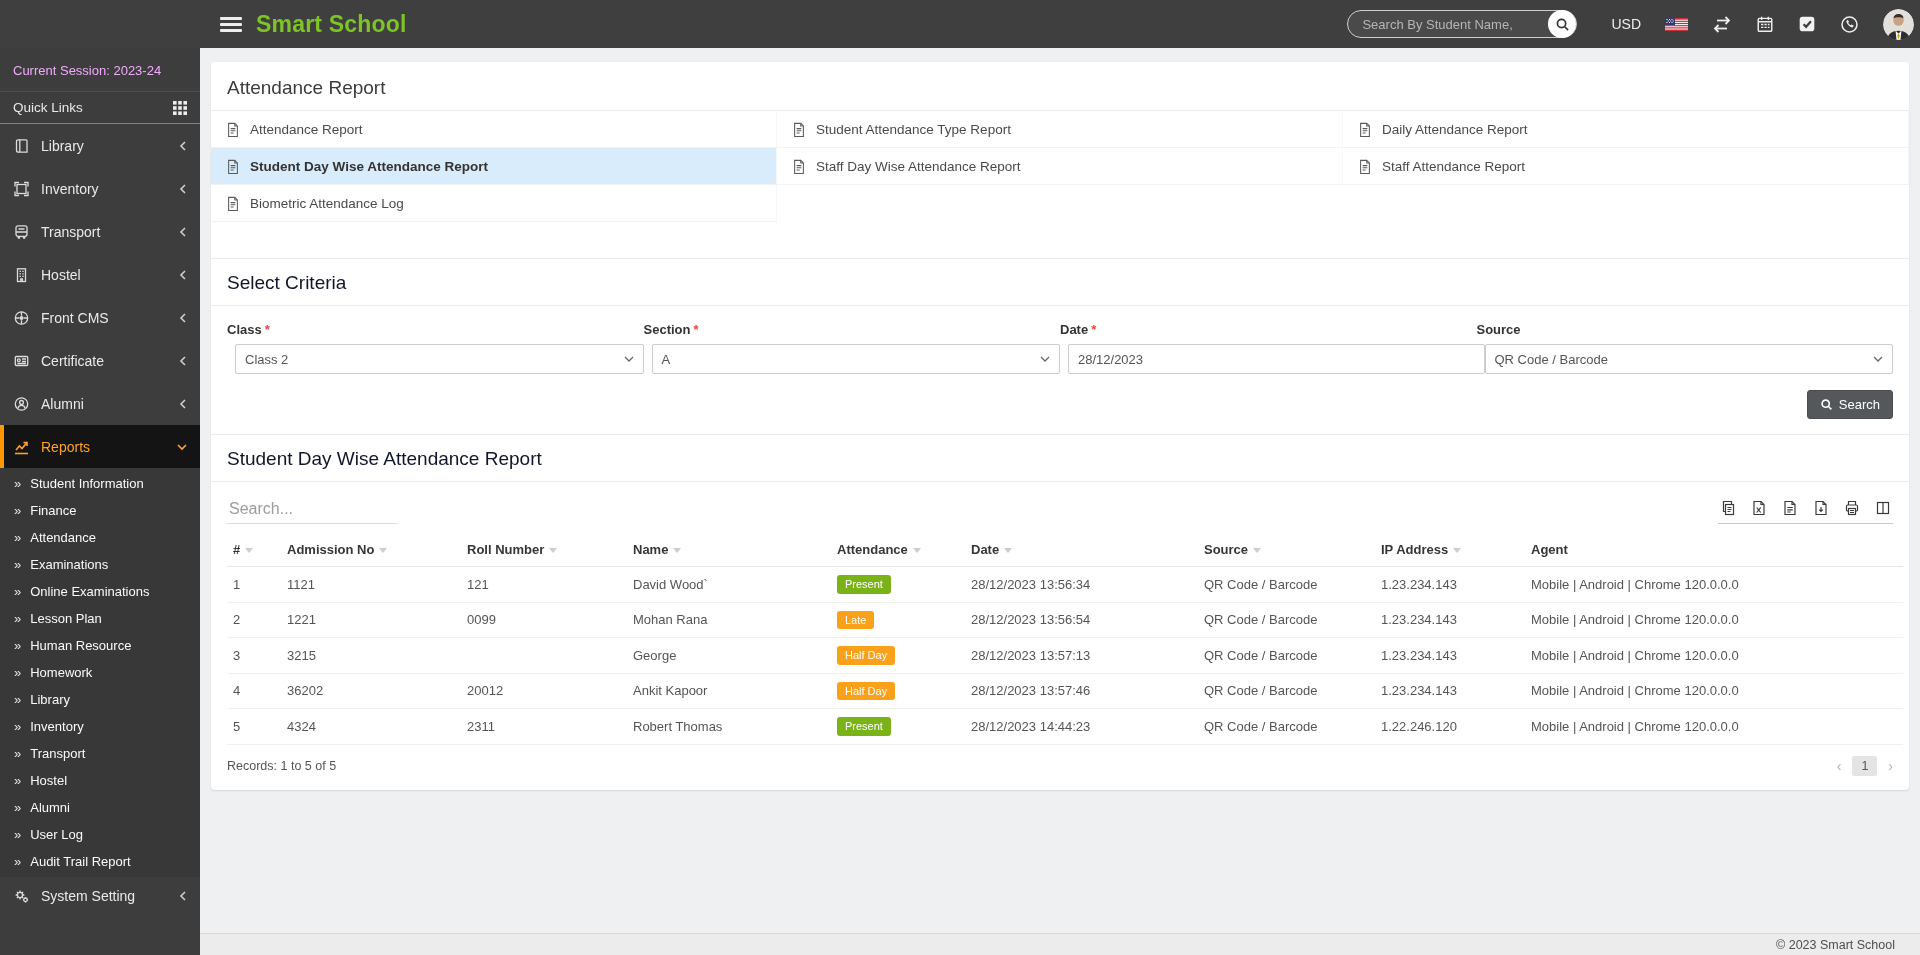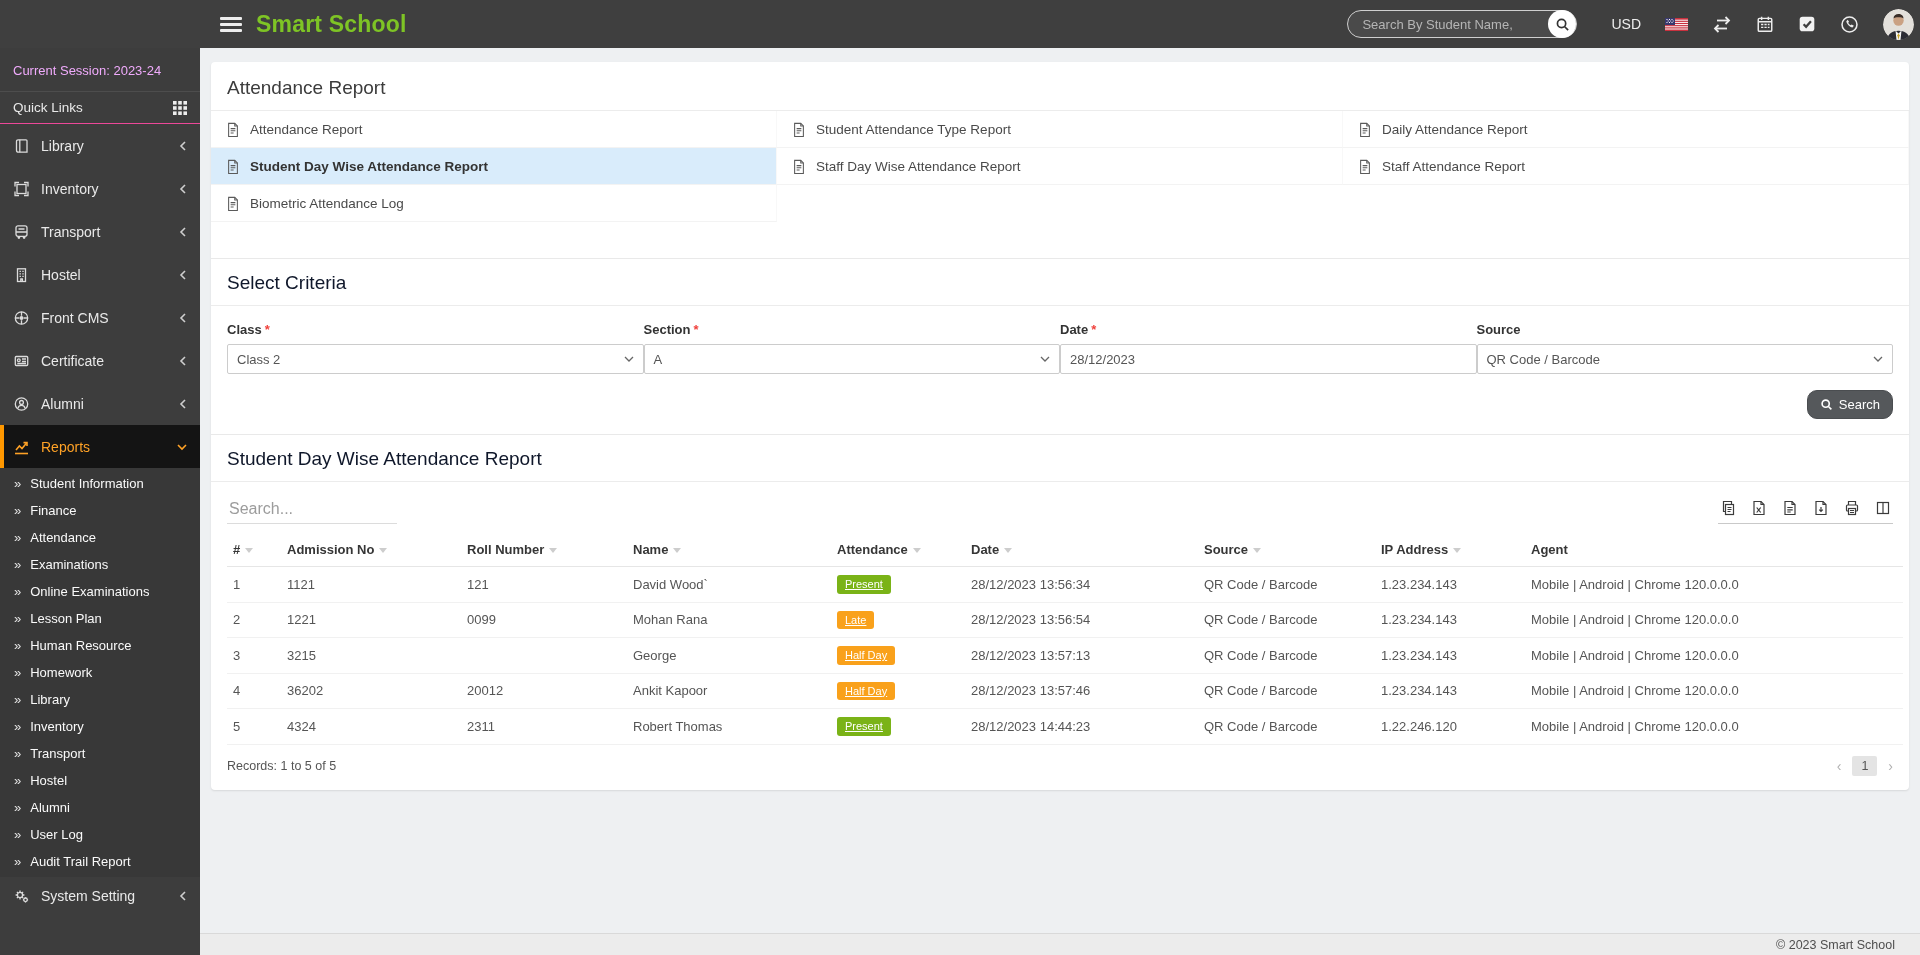--- a/index.html
+++ b/index.html
@@ -44,38 +44,38 @@
   .link-cell { display:flex; align-items:center; gap:10px; height:37px; padding:0 15px; border-bottom:1px solid #f3f3f3; border-right:1px solid #f8f8f8; font-size:13.5px; color:#4a4a4a; cursor:pointer; }
   .link-cell .ficon { color:#5a5a5a; flex:none; }
   .link-cell.active { background:#d9ecfb; font-weight:bold; color:#333; }
   .link-cell.empty { border:none; cursor:default; }
   .gap-hr { height:37px; border-bottom:1px solid #e9e9e9; }
 
   .section-title { font-size:19px; color:#0f172a; padding:13px 16px 11px; border-bottom:1px solid #ececec; }
   .criteria-form { display:grid; grid-template-columns:repeat(4,1fr); padding:16px 16px 0; }
   .field-label { display:block; font-size:13px; font-weight:bold; color:#333; margin-bottom:7px; }
   .req { color:#f0413c; margin-left:3px; }
-  .control { height:30px; border:1px solid #ccc; border-radius:2px; background:#fff; display:flex; align-items:center; justify-content:space-between; padding:0 9px; font-size:13px; color:#555; cursor:pointer; }
+  .control { height:30px; border:1px solid #ccc; border-radius:2px; background:#fff; display:flex; align-items:center; justify-content:space-between; padding:0 9px; font-size:13px; color:#555; cursor:pointer;margin-left:8px; }
   .control .sel-chev { color:#666; }
   input.control { width:100%; outline:none; cursor:text; }
   .btn-row { display:flex; justify-content:flex-end; padding:16px 16px 15px; }
-  .search-btn { display:flex; align-items:center; gap:6px; background:#55585b; border:1px solid #4a4d50; color:#fff; font-size:13px; padding:6px 12px; border-radius:10px; cursor:pointer; font-family:inherit; }
+  .search-btn { display:flex; align-items:center; gap:6px; background:#55585b; border:1px solid #4a4d50; color:#fff; font-size:13px; padding:6px 12px; border-radius:3px; cursor:pointer; font-family:inherit; }
   .criteria-sep { border-bottom:1px solid #e9e9e9; }
 
   .table-toolbar { display:flex; justify-content:space-between; align-items:flex-end; padding:13px 16px 4px; }
   .table-search { border:none; border-bottom:1px solid #dcdcdc; width:170px; font-size:16px; padding:5px 2px; color:#777; outline:none; }
   .table-search::placeholder { color:#9c9c9c; }
   .export-icons { display:flex; gap:15px; color:#3b3b3b; border-bottom:1px solid #c9c9c9; padding:0 2px 7px; }
   .export-icons .eicon { cursor:pointer; }
 
   table.report { width:1676px; margin:4px 16px 0; border-collapse:collapse; font-size:13px; color:#555; }
   table.report th { text-align:left; font-size:13px; color:#363636; padding:10px 6px 9px; border-bottom:1px solid #e6e6e6; white-space:nowrap; cursor:pointer; }
   table.report td { padding:8px 6px; border-bottom:1px solid #f1f1f1; white-space:nowrap; }
   .sort-caret { display:inline-block; width:0; height:0; border-left:4px solid transparent; border-right:4px solid transparent; border-top:5px solid #cdcdcd; margin-left:5px; vertical-align:middle; }
-  .badge { color:#fff; font-size:11px; padding:3px 8px 3.5px; border-radius:3px; display:inline-block;text-decoration:underline; }
+  .badge { color:#fff; font-size:11px; padding:3px 8px 3.5px; border-radius:3px; display:inline-block; }
 
   .table-footer { display:flex; justify-content:space-between; align-items:center; padding:11px 16px 4px; font-size:12.5px; color:#555; }
   .pagination { display:flex; align-items:center; gap:11px; color:#b0b0b0; font-size:14px; }
   .pagination .pg-arrow { cursor:pointer; }
   .page-current { background:#e4e4e4; color:#555; font-size:12.5px; padding:3px 9px; border-radius:2px; cursor:pointer; }
 
   
   .footer { position:fixed; left:200px; right:0; bottom:0; height:22px; background:#ececec; border-top:1px solid #d9d9d9; display:flex; align-items:center; justify-content:flex-end; padding-right:25px; font-size:12.5px; color:#4f4f4f; z-index:25; }
 </style>
 </head>

